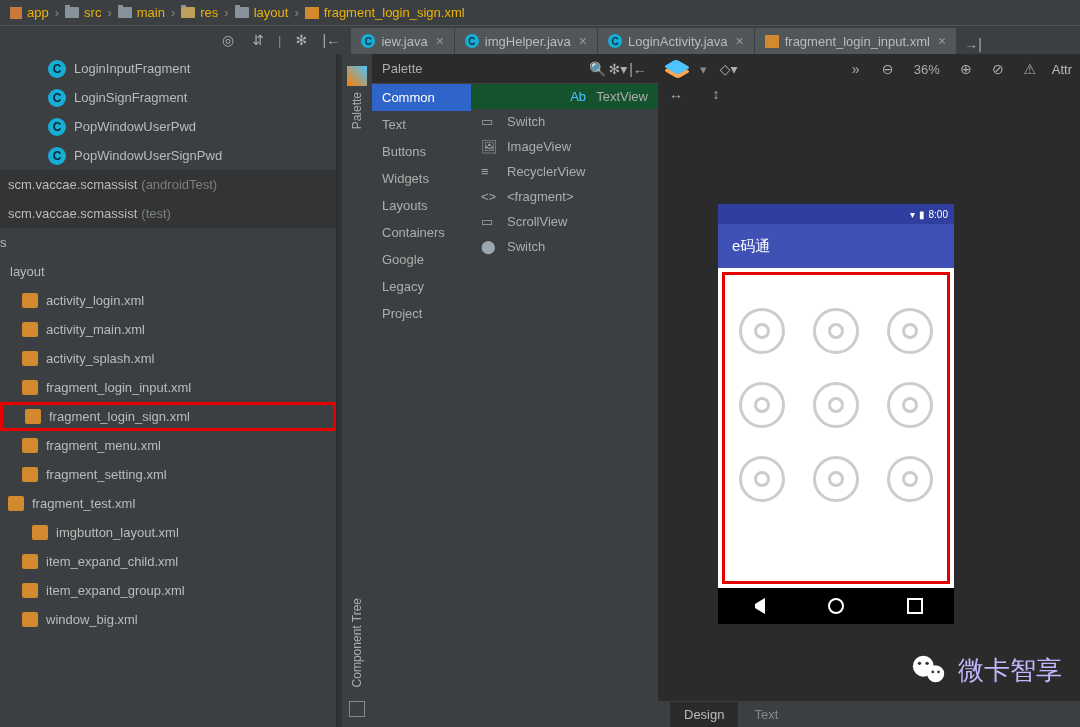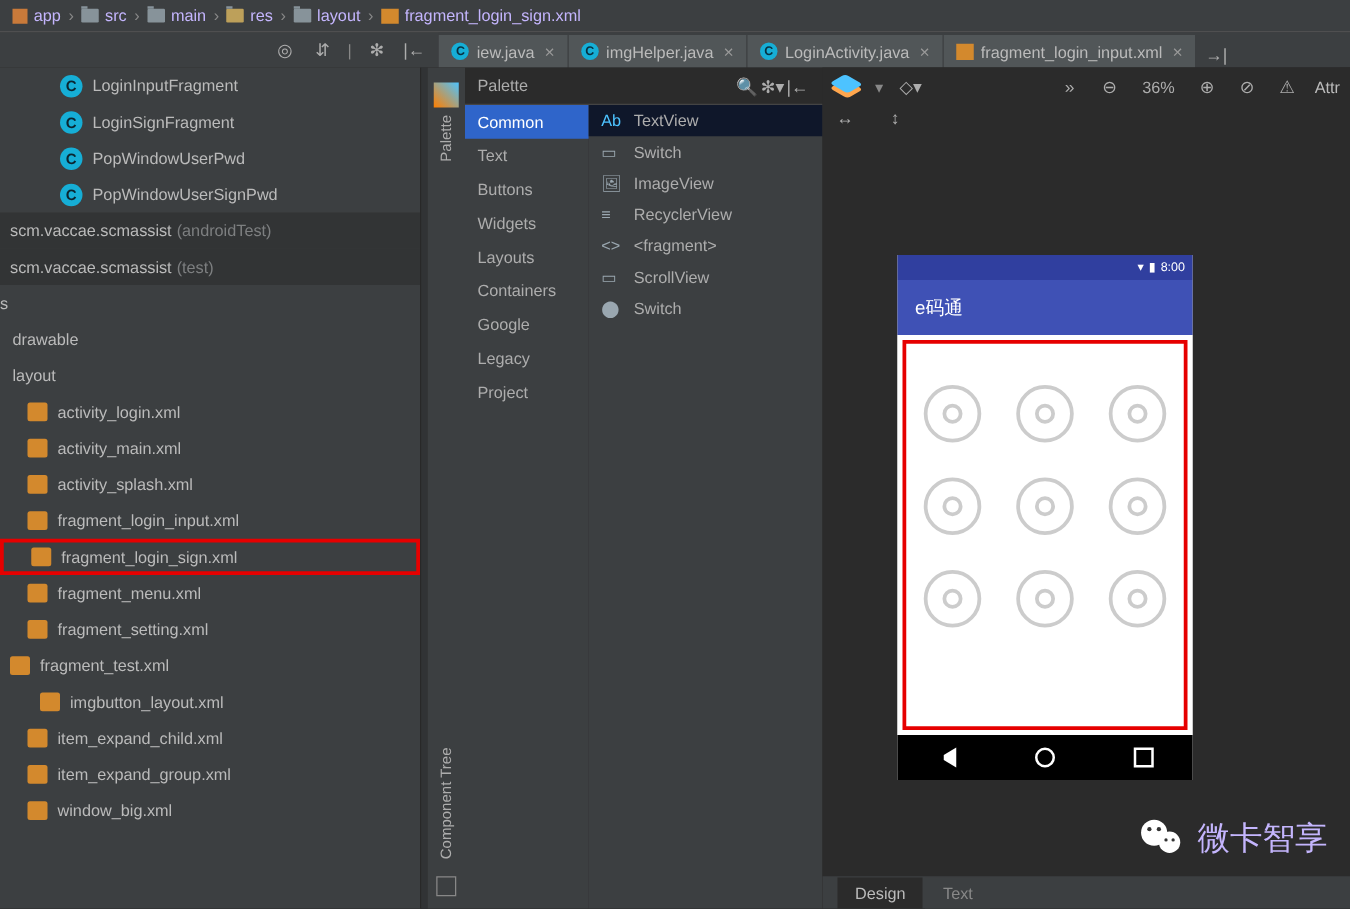--- a/index.html
+++ b/index.html
@@ -1,18 +1,18 @@
 <!DOCTYPE html>
 <html><head>
 <meta charset="utf-8">
 <style>
 * { box-sizing: border-box; margin: 0; padding: 0; font-family: "Segoe UI", Arial, sans-serif; }
 body { background: #2b2b2b; color: #bbbbbb; width: 1080px; height: 727px; overflow: hidden; font-size: 13px; }
 .breadcrumb { height: 26px; background: #3c3f41; display: flex; align-items: center; padding: 0 6px; border-bottom: 1px solid #555; }
-.bc-item { display: flex; align-items: center; padding: 0 4px; color: #c4b5fd; justify-content: flex-end; }
+.bc-item { display: flex; align-items: center; padding: 0 4px; color: #eab308; justify-content: flex-end; }
 .bc-sep { color: #888; margin: 0 2px; }
 .folder-icon { width: 14px; height: 11px; background: #87939a; border-radius: 1px; margin-right: 5px; position: relative; }
 .folder-icon::before { content: ""; position: absolute; top: -2px; left: 0; width: 5px; height: 2px; background: #87939a; }
 .orange-box { width: 12px; height: 12px; background: #c97a3a; margin-right: 5px; }
 .xml-icon { width: 14px; height: 12px; background: #d3892d; margin-right: 5px; position: relative; }
 .toolbar-row { height: 28px; background: #3c3f41; display: flex; align-items: center; padding: 0 8px; gap: 10px; }
 .main { display: flex; height: 673px; }
 .sidebar { width: 337px; background: #3c3f41; overflow: hidden; border-right: 1px solid #282828; }
 .tree-row { height: 29px; display: flex; align-items: center; padding-left: 10px; color: #bbb; cursor: pointer; }
 .circ-c { width: 18px; height: 18px; border-radius: 50%; background: #16aed6; color: #0b2530; font-weight: bold; font-size: 12px; display: flex; align-items: center; justify-content: center; margin-right: 8px; }
@@ -32,21 +32,21 @@
 .palette-col { width: 286px; display: flex; flex-direction: column; }
 .palette-header { height: 30px; display: flex; align-items: center; padding: 0 10px; color: #adadad; border-bottom: 1px solid #444; }
 .palette-header .sp { flex: 1; }
 .palette-body { flex: 1; display: flex; }
 .palette-cats { width: 99px; background: #3c3f41; }
 .cat { padding: 6px 10px; color: #adadad; cursor: pointer; }
 .cat.sel { background: #2f65ca; color: #fff; }
 .palette-items { flex: 1; background: #3c3f41; }
 .pitem { padding: 5px 10px; display: flex; align-items: center; color: #adadad; }
 .pitem .pic { width: 18px; margin-right: 8px; color: #9aa7b0; }
-.pitem.sel { background: #0f172a; }
+.pitem.sel { background: #14532d; justify-content: flex-end; }
 .preview-area { flex: 1; background: #2b2b2b; position: relative; }
 .preview-toolbar { height: 30px; display: flex; align-items: center; padding: 0 8px; gap: 12px; }
 .tbic { width: 20px; height: 20px; display: flex; align-items: center; justify-content: center; color: #adadad; font-size: 14px; }
 .layers { width: 22px; height: 18px; position: relative; }
 .layers div { position: absolute; width: 16px; height: 14px; border-radius: 3px; transform: rotate(45deg) skew(-15deg,-15deg); }
 .layers .l1 { background: #4dc3ff; top: 0; left: 3px; }
 .layers .l2 { background: #ffa64d; top: 4px; left: 3px; }
 .zoom-label { margin: 0 4px; color: #adadad; }
 .phone { position: absolute; top: 150px; left: 60px; width: 236px; height: 420px; background: #fff; }
 .phone-status { height: 20px; background: #303f9f; display: flex; justify-content: flex-end; align-items: center; color: #fff; font-size: 10px; padding-right: 6px; gap: 4px; }
@@ -162,23 +162,20 @@
       </div>
     <div class="tree-row" style="padding-left:0;background:#323435">
         <span style="width:8px"></span>
         <span>scm.vaccae.scmassist</span>
         <span class="muted">(test)</span>
       </div>
     <div class="tree-row" style="padding-left:0">
         <span>s</span>
       </div>
     <div class="tree-row" style="padding-left:10px">
-        <span>drawable</span>
-      </div>
-    <div class="tree-row" style="padding-left:10px">
         <span>layout</span>
       </div>
     <div class="tree-row" style="padding-left:22px">
         <span class="xml-ic"></span>
         <span>activity_login.xml</span>
       </div>
     <div class="tree-row" style="padding-left:22px">
         <span class="xml-ic"></span>
         <span>activity_main.xml</span>
       </div>

